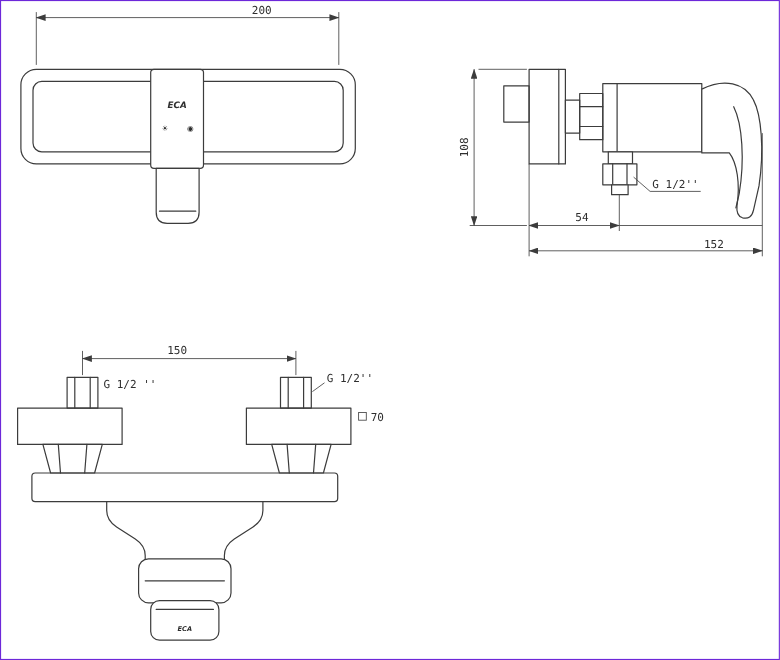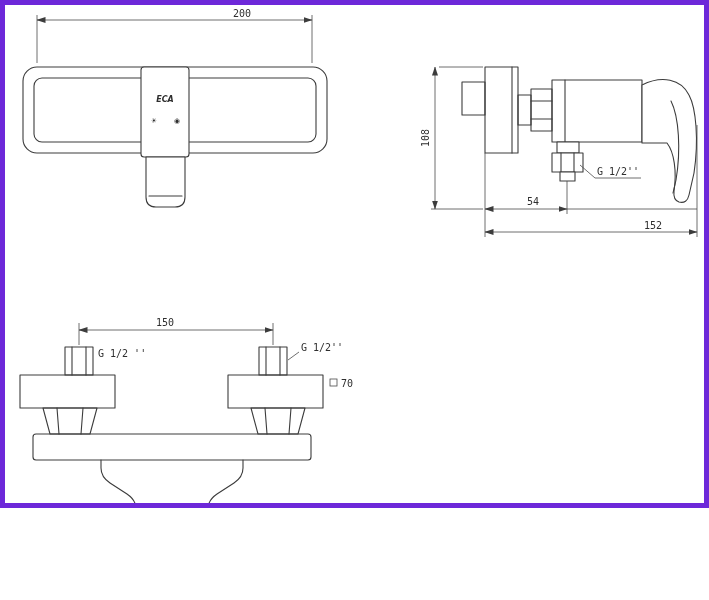--- a/index.html
+++ b/index.html
@@ -1,19 +1,19 @@
 <!DOCTYPE html>
 <html><head>
 <meta charset="utf-8">
 <title>Drawing</title>
 <style>
   html,body { margin:0; padding:0; background:#ffffff; }
   .page {
-    width:709px; height:508px; box-sizing:border-box;
-    background:#ffffff; border:5px solid #6d28d9;
+    width:709px; height:600px; box-sizing:border-box;
+    background:#ffffff; border:1px solid #6d28d9;
     position:relative; overflow:hidden;
     font-family:"DejaVu Sans Mono","Liberation Mono",monospace;
   }
   svg { display:block; }
   svg text {
     font-family:"DejaVu Sans Mono","Liberation Mono",monospace;
     font-size:10px; fill:#2e2e2e;
   }
   .ln  { stroke:#3c3c3c; stroke-width:1.1; fill:none; stroke-linecap:round; stroke-linejoin:round; }
   .lnf { stroke:#3c3c3c; stroke-width:1.1; fill:#ffffff; stroke-linejoin:round; }

